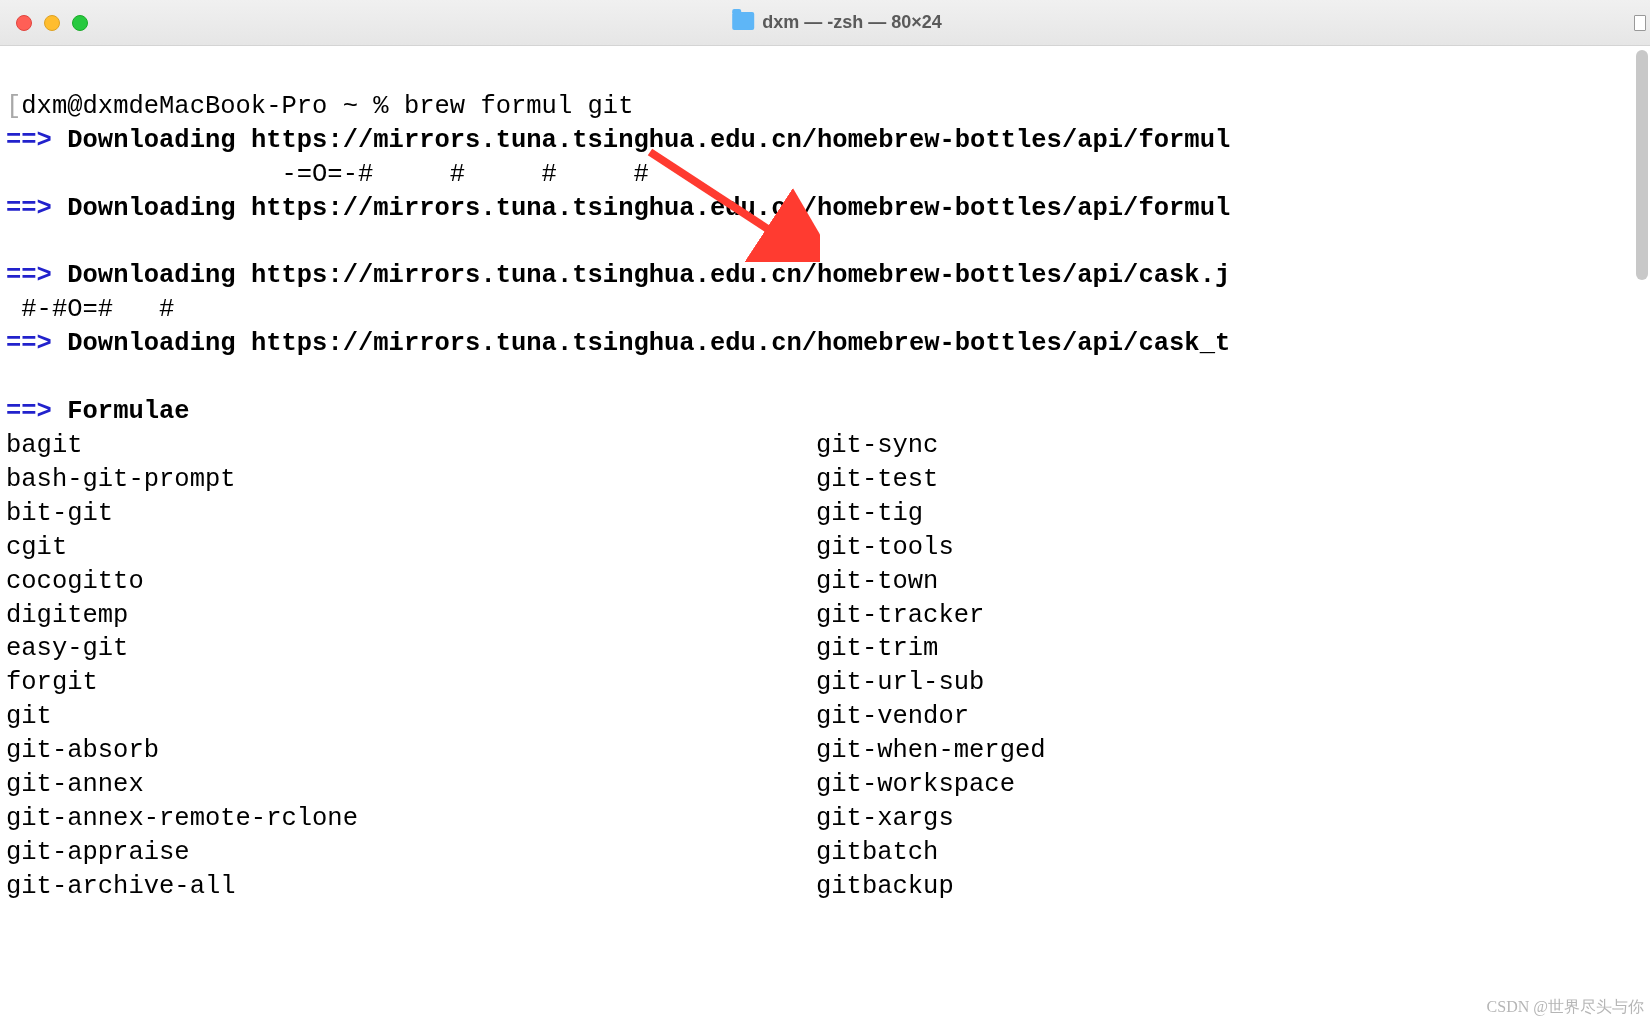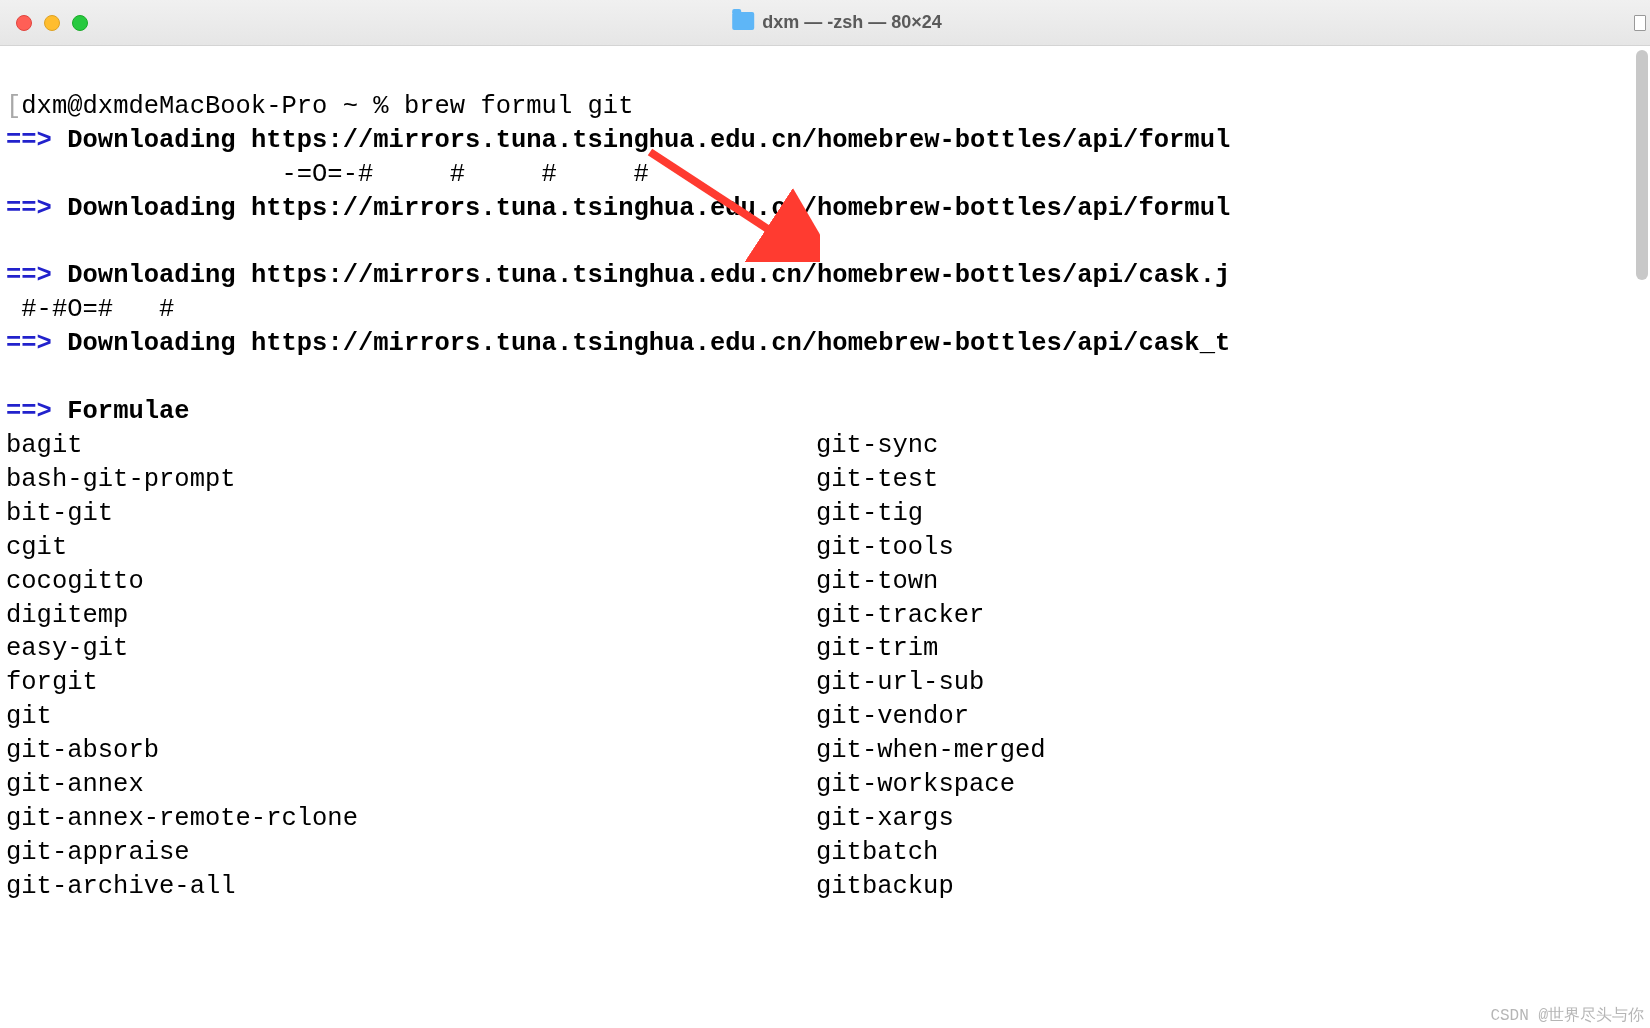--- a/index.html
+++ b/index.html
@@ -101,22 +101,22 @@
     }
     .annotation-arrow {
       position: absolute;
       left: 640px;
       top: 96px;
       pointer-events: none;
     }
     .watermark {
       position: absolute;
       right: 6px;
-      bottom: 2px;
-      font-family: Liberation Mono, monospace;
+      bottom: 10px;
+      font-family: Liberation Serif, serif;
       font-size: 16px;
       color: rgba(120,120,120,0.55);
     }
     .two-col {
       display: flex;
     }
     .col {
       width: 810px;
     }
   </style>

